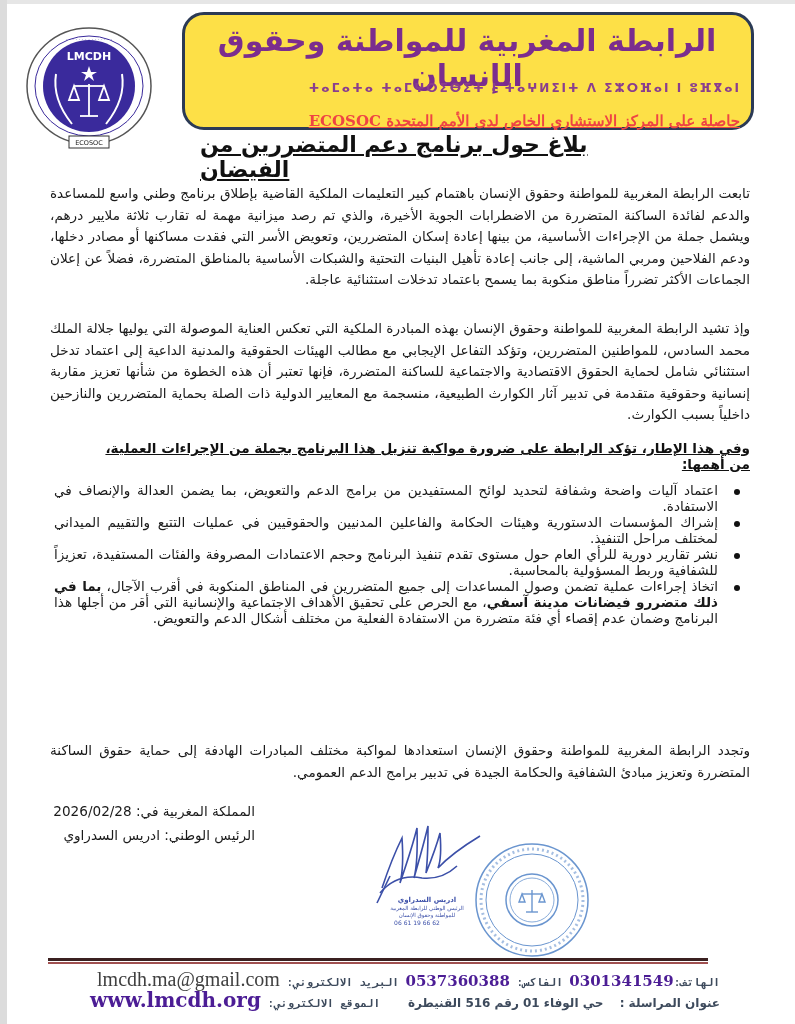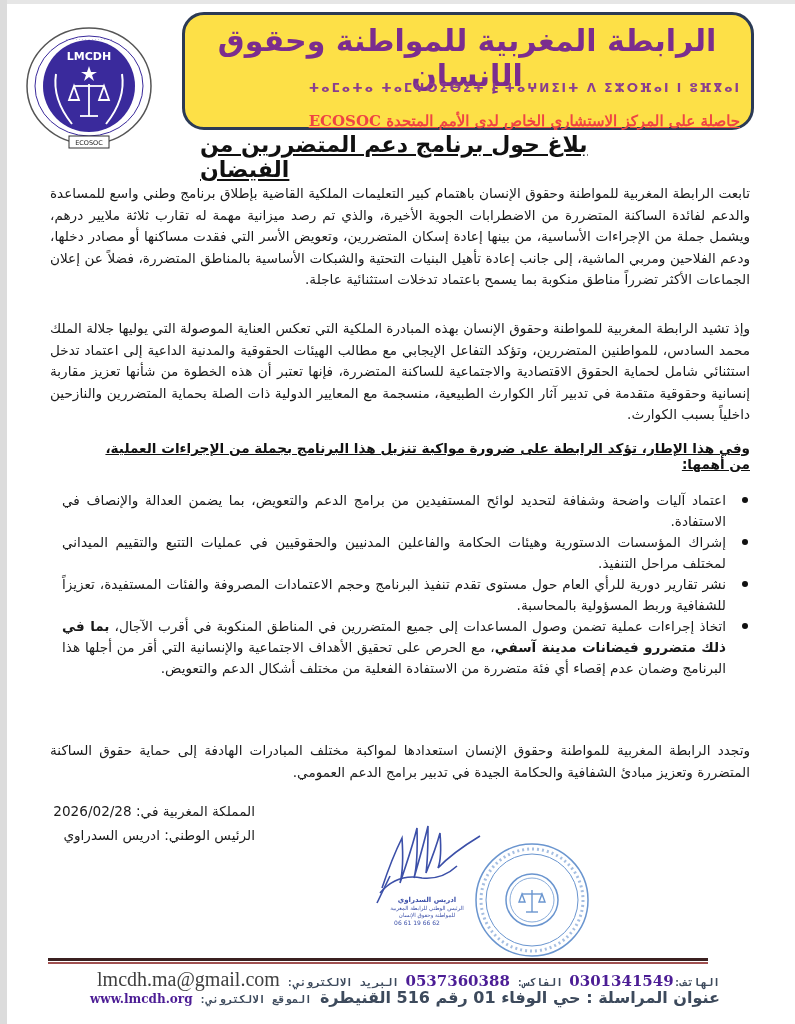--- a/index.html
+++ b/index.html
@@ -62,22 +62,22 @@
   .p1 { top: 183px; }
   .p2 { top: 318px; }
   .section-heading {
     position: absolute; left: 90px; top: 440px; width: 660px;
     direction: rtl; text-align: right;
     font-family: "DejaVu Sans", sans-serif; font-size: 13.6px; font-weight: bold;
     text-decoration: underline; color: #111;
   }
   .bullets {
     position: absolute; left: 50px; top: 478px; width: 700px;
-    direction: rtl; margin: 12px; padding: 0; list-style: none;
-    font-family: "DejaVu Sans", sans-serif; font-size: 13.6px; line-height: 21px;
+    direction: rtl; margin: 4px; padding: 0; list-style: none;
+    font-family: "DejaVu Sans", sans-serif; font-size: 13.6px; line-height: 16px;
   }
   .bullets li {
     position: relative; padding-right: 36px; text-align: justify; text-align-last: right;
     margin-bottom: 0;
   }
   .bullets li .dot {
     position: absolute; right: 14px; top: 7px; width: 6px; height: 6px;
     background: #111; border-radius: 50%;
   }
   .bullets li b { font-weight: bold; }
@@ -115,21 +115,21 @@
   .f-label {
     font-family: Liberation Mono, monospace; font-size: 11px; font-weight: bold; color: #3d4a5c;
   }
   .f-value-bold {
     font-family: "DejaVu Serif", serif; font-size: 15px; font-weight: bold; color: #4c1d95;
   }
   .f-value-serif {
     font-family: "Liberation Serif", serif; font-size: 20px; color: #404040; margin-left: 7px;
   }
   .f-addr {
-    font-family: "DejaVu Sans", sans-serif; font-size: 16px; font-weight: bold; color: #3d4a5c;
+    font-family: "DejaVu Sans", sans-serif; font-size: 12px; font-weight: bold; color: #3d4a5c; margin-left: 12px;
   }
 </style>
 </head>
 <body>
 
 <div class="top-band"></div>
 <div class="left-band"></div>
 
 <svg class="logo" viewBox="0 0 134 136">
   <ellipse cx="67" cy="62" rx="62" ry="58" fill="#fff" stroke="#555" stroke-width="1.5"></ellipse>
@@ -211,15 +211,15 @@
 <div class="footer-line-red"></div>
 
 <div class="footer">
   <div class="footer-row">
     <span class="f-item"><span class="f-label">الهاتف:</span><span class="f-value-bold">0301341549</span></span>
     <span class="f-item"><span class="f-label">الفاكس: </span><span class="f-value-bold">0537360388</span></span>
     <span class="f-item"><span class="f-label">البريد الالكتروني: </span><span class="f-value-serif">lmcdh.ma@gmail.com</span></span>
   </div>
   <div class="footer-row">
     <span class="f-item"><span class="f-addr">عنوان المراسلة : </span><span class="f-addr">حي الوفاء 01 رقم 516 القنيطرة</span></span>
-    <span class="f-item"><span class="f-label">الموقع الالكتروني: </span><span class="f-value-bold" style="font-size:12px">www.lmcdh.org</span></span>
+    <span class="f-item"><span class="f-label">الموقع الالكتروني: </span><span class="f-value-bold" style="font-size:20px">www.lmcdh.org</span></span>
   </div>
 </div>
 
 </body></html>

